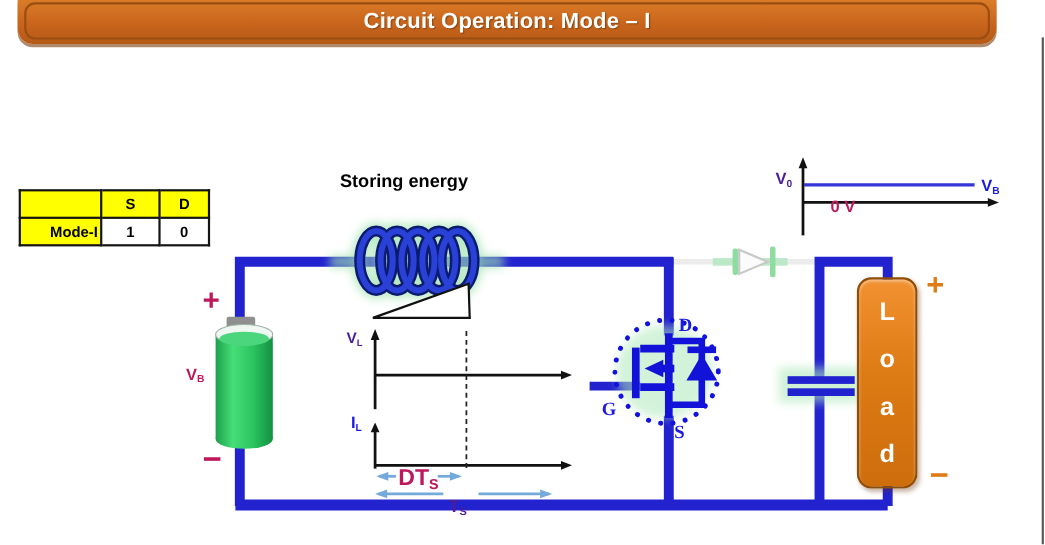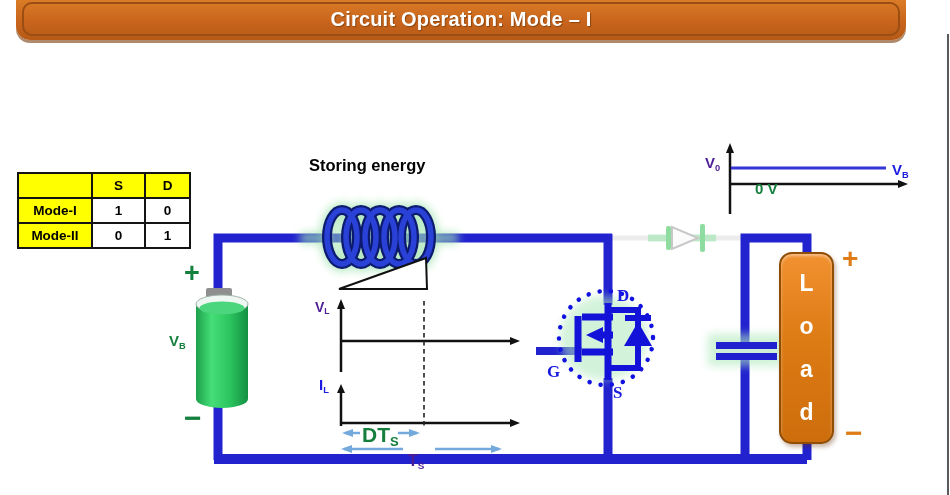--- a/index.html
+++ b/index.html
@@ -26,37 +26,37 @@
   }
   
   table.mode-table{
     position:absolute;left:17px;top:172px;z-index:5;
     border-collapse:collapse;font-weight:bold;font-size:13.5px;color:#000;
   }
   .mode-table td{
     border:2.5px solid #141414;text-align:center;height:23px;padding:0 2px;
     background:#fff;
   }
-  .mode-table td.c0{width:68px;}
+  .mode-table td.c0{width:68px;text-align:right;}
   .mode-table td.c1{width:47px;}
   .mode-table td.c2{width:39px;}
   .mode-table td.yellow{background:#ffff00;}
   
   .load{
     position:absolute;left:779px;top:252px;width:51px;height:188px;z-index:5;
     background:linear-gradient(180deg,#f19130 0%,#dd7b14 45%,#cd6d0c 100%);
     border:2px solid #8f4d06;border-radius:13px;
     display:flex;flex-direction:column;align-items:center;justify-content:space-evenly;
     color:#fff;font-weight:bold;font-size:23px;
     box-shadow:inset 0 2px 3px rgba(255,255,255,.45), 2px 3px 4px rgba(100,50,5,.35);
   }
   
   .lbl{position:absolute;z-index:6;white-space:nowrap;line-height:1;font-weight:bold;}
   .lbl sub{font-size:.62em;vertical-align:-0.28em;font-weight:bold;}
-  .green{color:#15803d}
+  .green{color:#be185d}
   .red{color:#4c1d95}
   .blue{color:#1a1ae0}
   .orange{color:#e07c17}
   .black{color:#000000}
   .serif{font-family:"Liberation Serif",serif;}
   
   .slide-edge-right{
     position:absolute;left:947px;top:34px;width:2px;height:461px;
     background:#5a5a5a;z-index:1;
   }
@@ -78,25 +78,20 @@
       <tr>
     <td class="c0 yellow"></td>
     <td class="c1 yellow">S</td>
     <td class="c2 yellow">D</td>
   </tr>
   <tr>
     <td class="c0 yellow">Mode-I</td>
     <td class="c1">1</td>
     <td class="c2">0</td>
   </tr>
-  <tr>
-    <td class="c0 yellow">Mode-II</td>
-    <td class="c1">0</td>
-    <td class="c2">1</td>
-  </tr>
 </tbody>
   </table>
 
 <svg class="circuit" width="950" height="495" viewBox="0 0 950 495">
   <defs>
     <linearGradient id="gradGreen" x1="0" y1="0" x2="1" y2="0">
       <stop offset="0" stop-color="#1da04b"></stop>
       <stop offset="0.3" stop-color="#45de77"></stop>
       <stop offset="0.65" stop-color="#2bc55f"></stop>
       <stop offset="1" stop-color="#149043"></stop>

